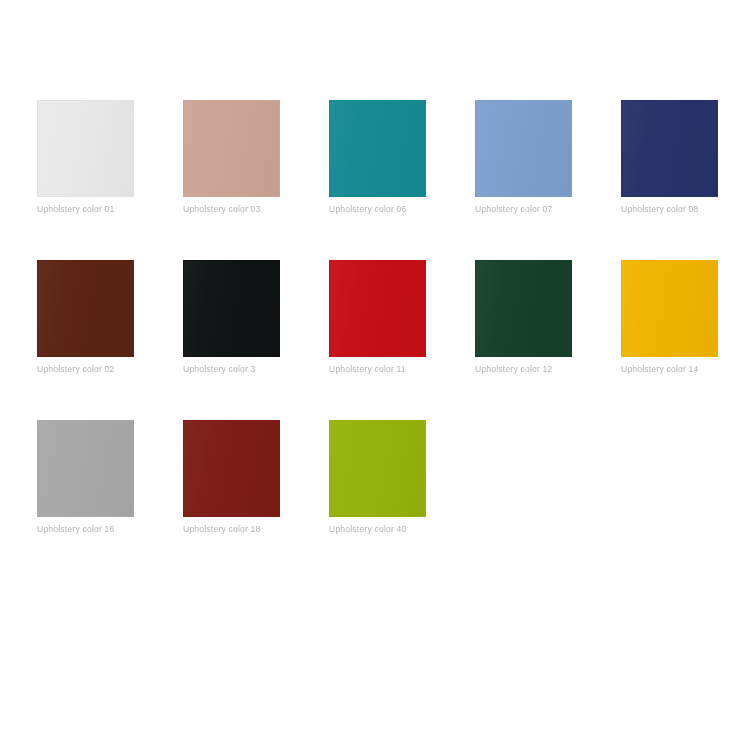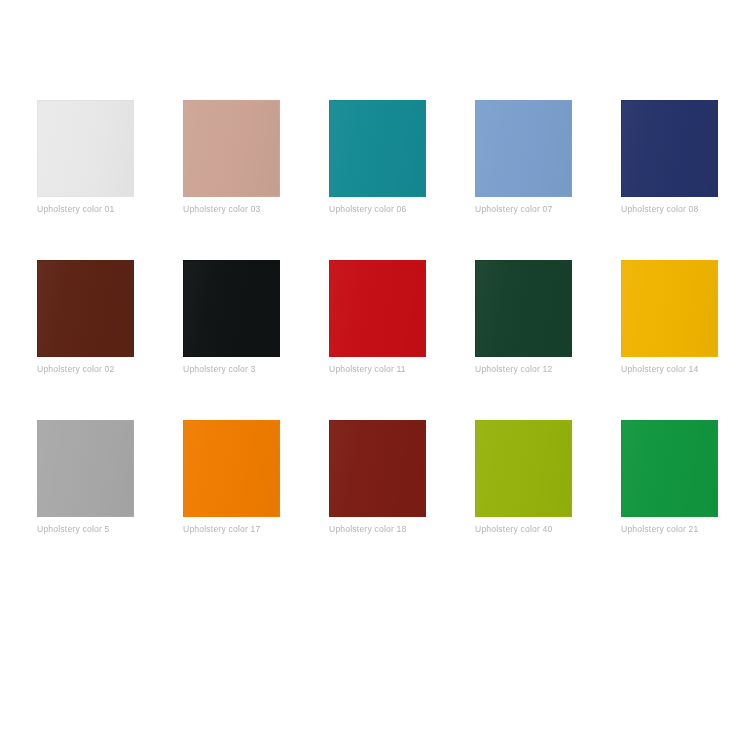--- a/index.html
+++ b/index.html
@@ -115,32 +115,24 @@
       <div class="swatch-cell">
         <div class="swatch-chip" style="background-color: rgb(22, 64, 44); border: 1px solid rgb(22, 64, 44);"></div>
         <span class="swatch-label">Upholstery color 12</span>
       </div>
       <div class="swatch-cell">
         <div class="swatch-chip" style="background-color: rgb(240, 180, 0); border: 1px solid rgb(240, 180, 0);"></div>
         <span class="swatch-label">Upholstery color 14</span>
       </div>
       <div class="swatch-cell">
         <div class="swatch-chip" style="background-color: rgb(168, 168, 168); border: 1px solid rgb(168, 168, 168);"></div>
-        <span class="swatch-label">Upholstery color 5</span>
-      </div>
-      <div class="swatch-cell">
-        <div class="swatch-chip" style="background-color: rgb(239, 124, 0); border: 1px solid rgb(239, 124, 0);"></div>
-        <span class="swatch-label">Upholstery color 17</span>
+        <span class="swatch-label">Upholstery color 16</span>
       </div>
       <div class="swatch-cell">
         <div class="swatch-chip" style="background-color: rgb(124, 29, 20); border: 1px solid rgb(124, 29, 20);"></div>
         <span class="swatch-label">Upholstery color 18</span>
       </div>
       <div class="swatch-cell">
         <div class="swatch-chip" style="background-color: rgb(149, 178, 12); border: 1px solid rgb(149, 178, 12);"></div>
         <span class="swatch-label">Upholstery color 40</span>
       </div>
-      <div class="swatch-cell">
-        <div class="swatch-chip" style="background-color: rgb(17, 150, 62); border: 1px solid rgb(17, 150, 62);"></div>
-        <span class="swatch-label">Upholstery color 21</span>
-      </div>
     </div>
 </div>
 
 </body></html>

